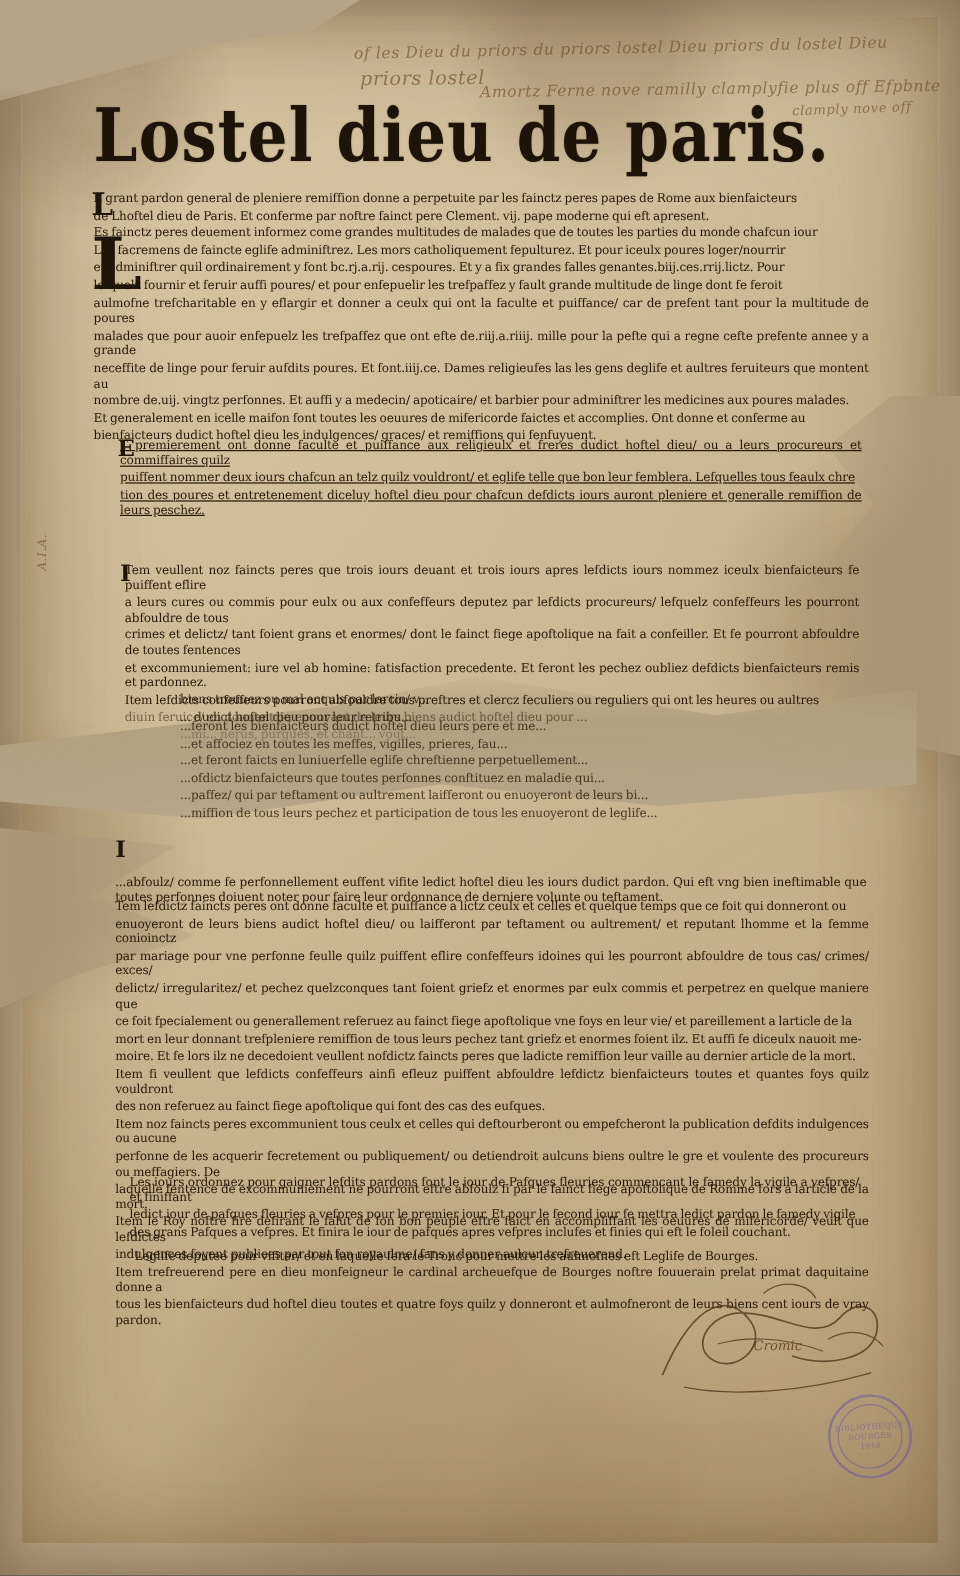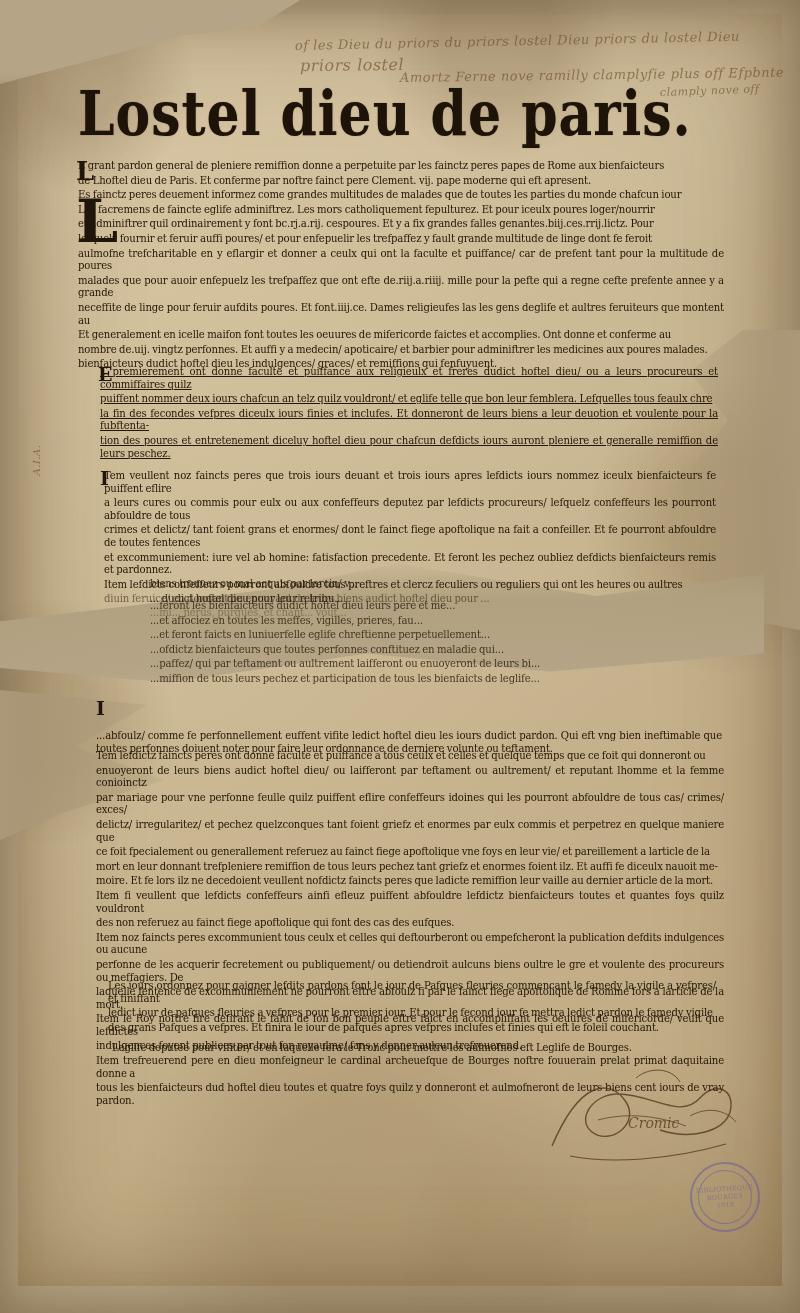--- a/index.html
+++ b/index.html
@@ -164,21 +164,21 @@
     top: 1060px;
     width: 210px;
     height: 120px;
     color: #4a3116;
     opacity: .75;
   }
   .sig-label {
     position: absolute;
     left: 628px;
     top: 1115px;
-    font-size: 14px;
+    font-size: 11px;
     font-style: italic;
     color: #5a3c1c;
     opacity: .8;
     text-align: right;
   }
 
   
   .stamp {
     position: absolute;
     left: 690px;
@@ -232,31 +232,30 @@
   <div class="block" id="block-1">
     <p>E grant pardon general de pleniere remiffion donne a perpetuite par les fainctz peres papes de Rome aux bienfaicteurs</p>
     <p>de Lhoftel dieu de Paris. Et conferme par noftre fainct pere Clement. vij. pape moderne qui eft apresent.</p>
     <p>Es fainctz peres deuement informez come grandes multitudes de malades que de toutes les parties du monde chafcun iour</p>
     <p>Les facremens de faincte eglife adminiftrez. Les mors catholiquement fepulturez. Et pour iceulx poures loger/nourrir</p>
     <p>et adminiftrer quil ordinairement y font bc.rj.a.rij. cespoures. Et y a fix grandes falles genantes.biij.ces.rrij.lictz. Pour</p>
     <p>lefquelz fournir et feruir auffi poures/ et pour enfepuelir les trefpaffez y fault grande multitude de linge dont fe feroit</p>
     <p>aulmofne trefcharitable en y eflargir et donner a ceulx qui ont la faculte et puiffance/ car de prefent tant pour la multitude de poures</p>
     <p>malades que pour auoir enfepuelz les trefpaffez que ont efte de.riij.a.riiij. mille pour la pefte qui a regne cefte prefente annee y a grande</p>
     <p>neceffite de linge pour feruir aufdits poures. Et font.iiij.ce. Dames religieufes las les gens deglife et aultres feruiteurs que montent au</p>
+    <p>nombre de.uij. vingtz perfonnes. Et auffi y a medecin/ apoticaire/ et barbier pour adminiftrer les medicines aux poures malades.</p>
     <p>Et generalement en icelle maifon font toutes les oeuures de mifericorde faictes et accomplies. Ont donne et conferme au</p>
-    <p>nombre de.uij. vingtz perfonnes. Et auffi y a medecin/ apoticaire/ et barbier pour adminiftrer les medicines aux poures malades.</p>
     <p>bienfaicteurs dudict hoftel dieu les indulgences/ graces/ et remiffions qui fenfuyuent.</p>
   </div>
   <div class="dropcap cap-2">L</div>
 
   <div class="dropcap cap-3">E</div>
   <div class="block" id="block-2">
     <p>T premierement ont donne faculte et puiffance aux religieulx et freres dudict hoftel dieu/ ou a leurs procureurs et commiffaires quilz</p>
     <p>puiffent nommer deux iours chafcun an telz quilz vouldront/ et eglife telle que bon leur femblera. Lefquelles tous feaulx chre</p>
-    <p>la fin des fecondes vefpres diceulx iours finies et inclufes. Et donneront de leurs biens a leur deuotion et voulente pour la fubftenta-</p>
     <p>tion des poures et entretenement diceluy hoftel dieu pour chafcun defdicts iours auront pleniere et generalle remiffion de leurs peschez.</p>
   </div>
 
   <div class="dropcap cap-4">I</div>
   <div class="block" id="block-3">
     <p>Tem veullent noz faincts peres que trois iours deuant et trois iours apres lefdicts iours nommez iceulx bienfaicteurs fe puiffent eflire</p>
     <p>a leurs cures ou commis pour eulx ou aux confeffeurs deputez par lefdicts procureurs/ lefquelz confeffeurs les pourront abfouldre de tous</p>
     <p>crimes et delictz/ tant foient grans et enormes/ dont le fainct fiege apoftolique na fait a confeiller. Et fe pourront abfouldre de toutes fentences</p>
     <p>et excommuniement: iure vel ab homine: fatisfaction precedente. Et feront les pechez oubliez defdicts bienfaicteurs remis et pardonnez.</p>
     <p>Item lefdicts confeffeurs pourront abfouldre tous preftres et clercz feculiers ou reguliers qui ont les heures ou aultres</p>
@@ -268,30 +267,30 @@
     <p>... dudict hoftel dieu pour leur retribu...</p>
     <p class="veryfaded">...mi... nerus, purgues, et chant... vout...</p>
   </div>
 
   <div class="block faded" id="block-5">
     <p>...feront les bienfaicteurs dudict hoftel dieu leurs pere et me...</p>
     <p>...et affociez en toutes les meffes, vigilles, prieres, fau...</p>
     <p>...et feront faicts en luniuerfelle eglife chreftienne perpetuellement...</p>
     <p>...ofdictz bienfaicteurs que toutes perfonnes conftituez en maladie qui...</p>
     <p>...paffez/ qui par teftament ou aultrement laifferont ou enuoyeront de leurs bi...</p>
-    <p>...miffion de tous leurs pechez et participation de tous les bienfaicts de leglife...</p>
+    <p>...miffion de tous leurs pechez et participation de tous les enuoyeront de leglife...</p>
   </div>
 
   <div class="block" id="block-6">
     <p>...abfoulz/ comme fe perfonnellement euffent vifite ledict hoftel dieu les iours dudict pardon. Qui eft vng bien ineftimable que toutes perfonnes doiuent noter pour faire leur ordonnance de derniere volunte ou teftament.</p>
   </div>
 
   <div class="dropcap cap-5">I</div>
   <div class="block" id="block-7">
-    <p>Tem lefdictz faincts peres ont donne faculte et puiffance a tous ceulx et celles et quelque temps que ce foit qui donneront ou</p>
+    <p>Tem lefdictz faincts peres ont donne faculte et puiffance a lictz ceulx et celles et quelque temps que ce foit qui donneront ou</p>
     <p>enuoyeront de leurs biens audict hoftel dieu/ ou laifferont par teftament ou aultrement/ et reputant lhomme et la femme conioinctz</p>
     <p>par mariage pour vne perfonne feulle quilz puiffent eflire confeffeurs idoines qui les pourront abfouldre de tous cas/ crimes/ exces/</p>
     <p>delictz/ irregularitez/ et pechez quelzconques tant foient griefz et enormes par eulx commis et perpetrez en quelque maniere que</p>
     <p>ce foit fpecialement ou generallement referuez au fainct fiege apoftolique vne foys en leur vie/ et pareillement a larticle de la</p>
     <p>mort en leur donnant trefpleniere remiffion de tous leurs pechez tant griefz et enormes foient ilz. Et auffi fe diceulx nauoit me-</p>
     <p>moire. Et fe lors ilz ne decedoient veullent nofdictz faincts peres que ladicte remiffion leur vaille au dernier article de la mort.</p>
     <p>Item fi veullent que lefdicts confeffeurs ainfi efleuz puiffent abfouldre lefdictz bienfaicteurs toutes et quantes foys quilz vouldront</p>
     <p>des non referuez au fainct fiege apoftolique qui font des cas des eufques.</p>
     <p>Item noz faincts peres excommunient tous ceulx et celles qui deftourberont ou empefcheront la publication defdits indulgences ou aucune</p>
     <p>perfonne de les acquerir fecretement ou publiquement/ ou detiendroit aulcuns biens oultre le gre et voulente des procureurs ou meffagiers. De</p>

